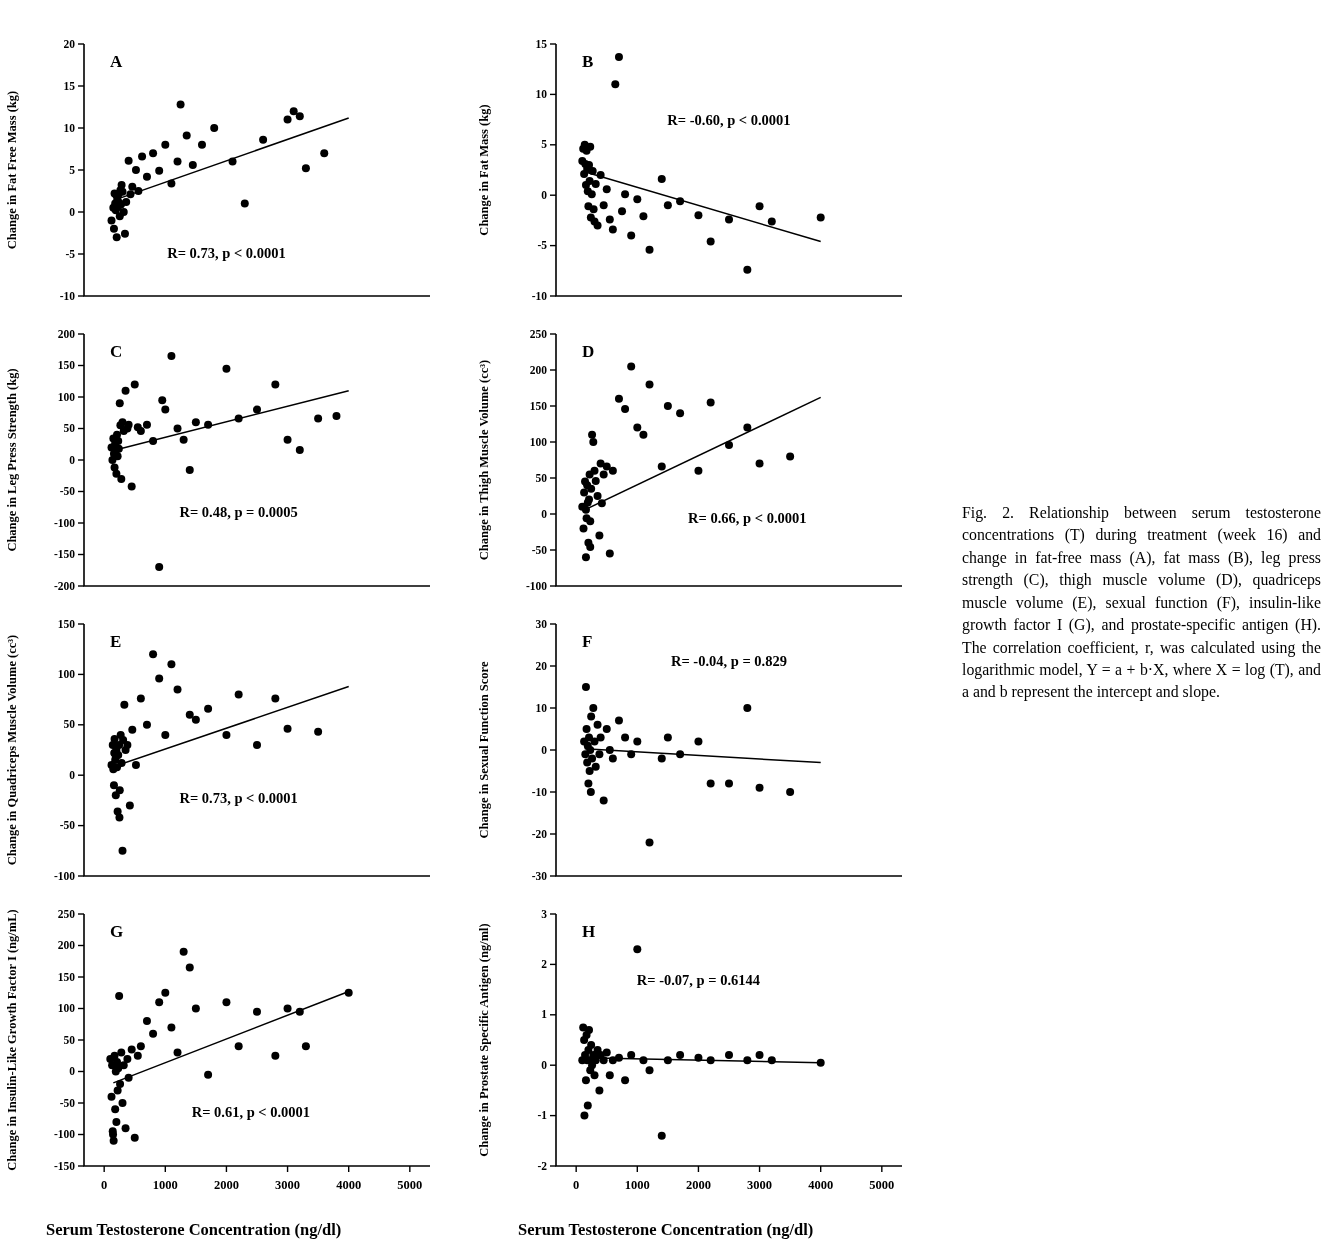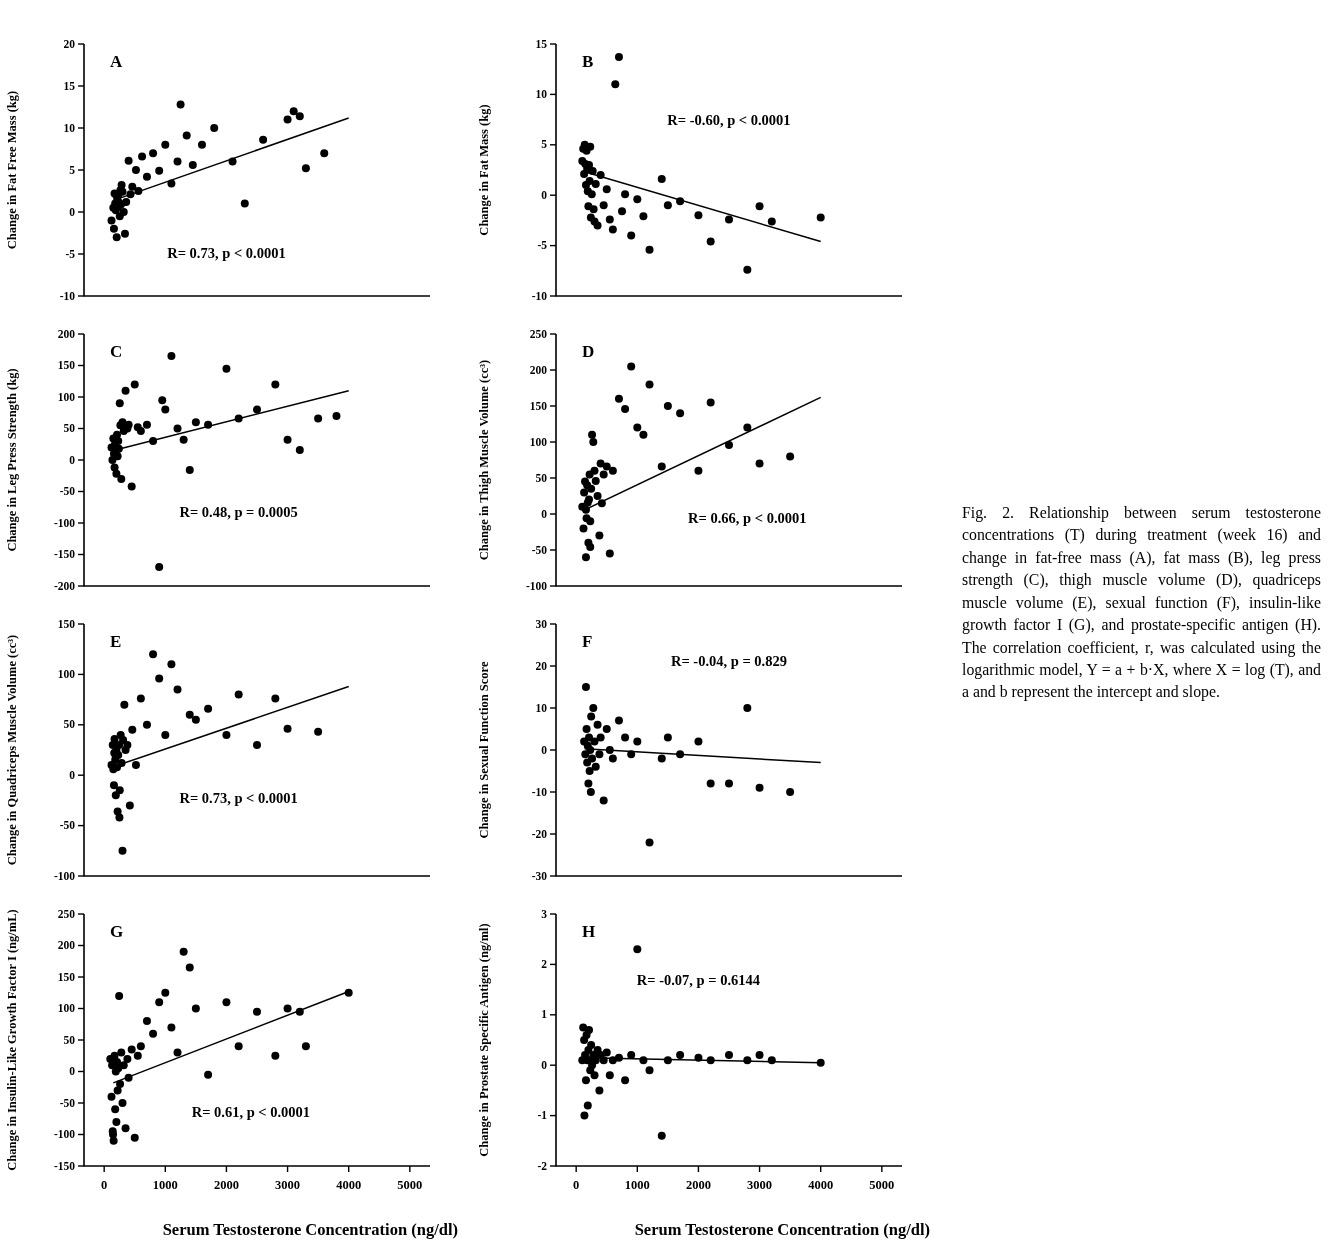--- a/index.html
+++ b/index.html
@@ -1,21 +1,21 @@
 <!DOCTYPE html>
 <html><head>
 <meta charset="utf-8">
 <style>
   html,body{margin:0;padding:0;background:#ffffff;}
   .page{width:1331px;height:1260px;background:#fff;display:flex;overflow:hidden;
         font-family:"Liberation Serif",serif;color:#000;margin-top:20px;}
   .plot-col{width:462px;flex:0 0 auto;padding-top:10px;}
   .plot-col.right{margin-left:10px;}
   .panel{margin-bottom:6px;}
-  .xlabel{width:458px;text-align:right;padding-left:46px;box-sizing:border-box;
+  .xlabel{width:458px;text-align:left;padding-left:46px;box-sizing:border-box;
           font-weight:bold;font-size:16.5px;margin-top:6px;}
   .caption-col{flex:1 1 auto;padding:482px 10px 0 28px;}
   .caption{font-size:15.8px;line-height:1.42;text-align:justify;max-width:372px;font-family:Liberation Serif, serif;}
   
   .tick{font-family:"Liberation Serif",serif;font-weight:bold;font-size:11.5px;}
   .xtick{font-size:12.5px;}
   .panel-letter{font-family:"Liberation Serif",serif;font-weight:bold;font-size:17px;}
   .annot{font-family:"Liberation Serif",serif;font-weight:bold;font-size:14.5px;}
   .ylabel{font-family:"Liberation Serif",serif;font-weight:bold;font-size:12.5px;}
 </style>

